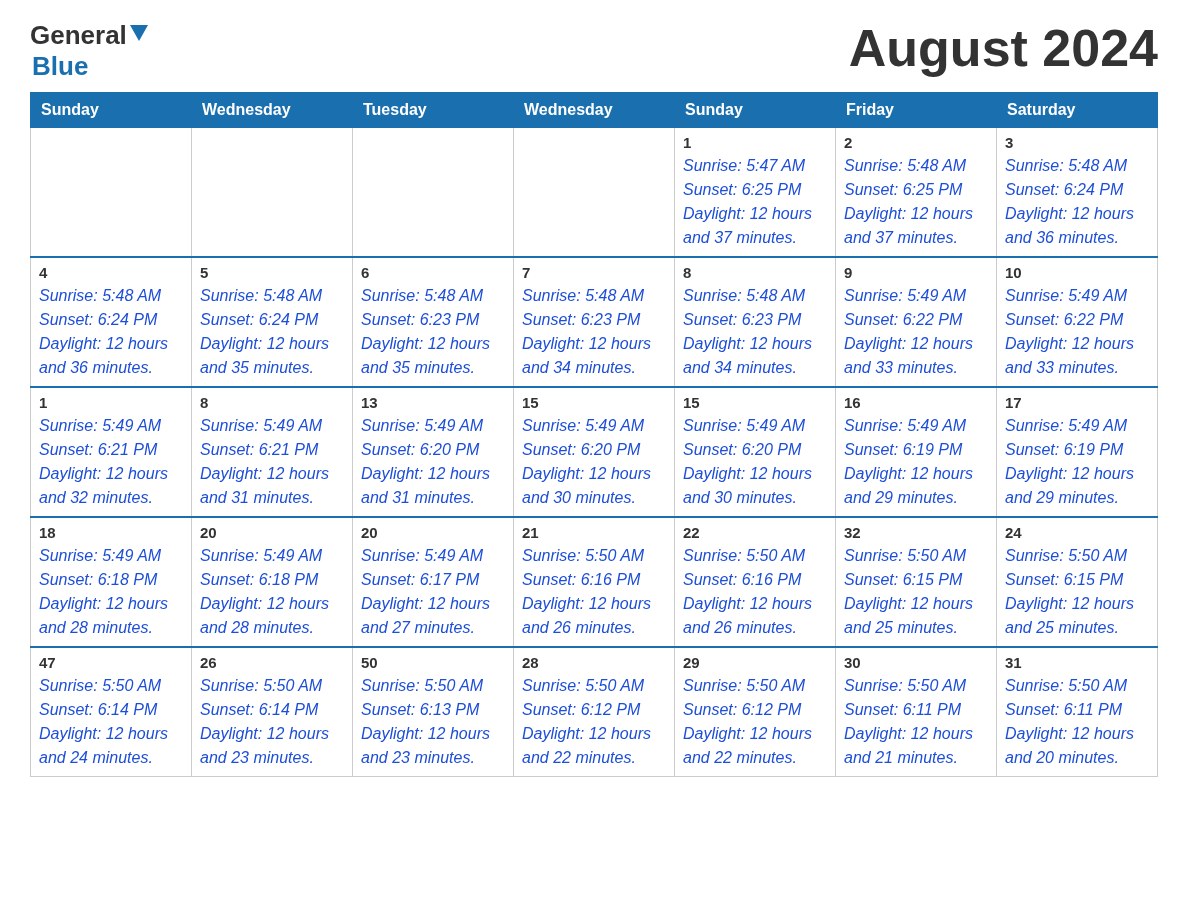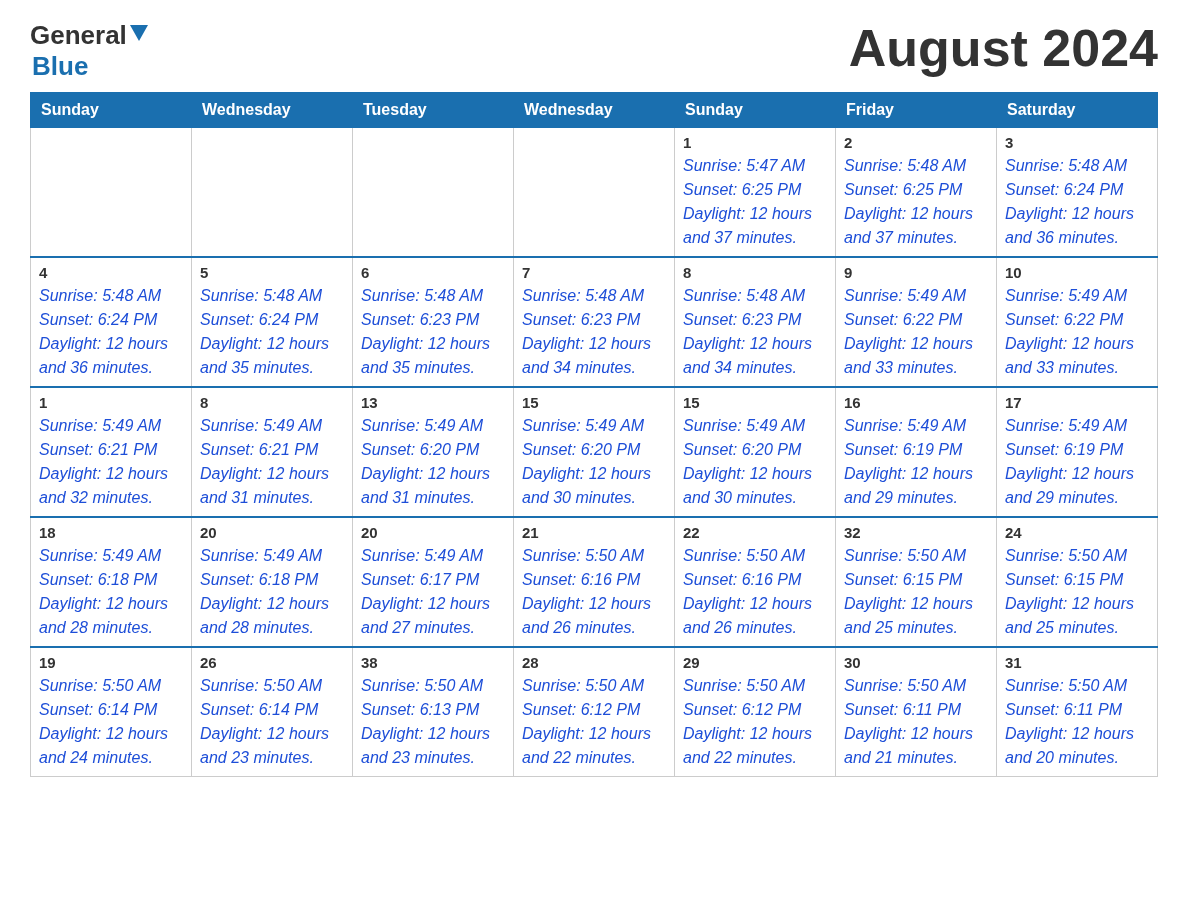--- a/index.html
+++ b/index.html
@@ -312,35 +312,35 @@
         <td>
           <span class="day-number">24</span>
           <div class="day-info" style="white-space: pre-line;">Sunrise: 5:50 AM
 Sunset: 6:15 PM
 Daylight: 12 hours
 and 25 minutes.</div>
         </td>
       </tr>
       <tr>
         <td>
-          <span class="day-number">19</span>
+          <span class="day-number">47</span>
           <div class="day-info" style="white-space: pre-line;">Sunrise: 5:50 AM
 Sunset: 6:14 PM
 Daylight: 12 hours
 and 24 minutes.</div>
         </td>
         <td>
           <span class="day-number">26</span>
           <div class="day-info" style="white-space: pre-line;">Sunrise: 5:50 AM
 Sunset: 6:14 PM
 Daylight: 12 hours
 and 23 minutes.</div>
         </td>
         <td>
-          <span class="day-number">38</span>
+          <span class="day-number">50</span>
           <div class="day-info" style="white-space: pre-line;">Sunrise: 5:50 AM
 Sunset: 6:13 PM
 Daylight: 12 hours
 and 23 minutes.</div>
         </td>
         <td>
           <span class="day-number">28</span>
           <div class="day-info" style="white-space: pre-line;">Sunrise: 5:50 AM
 Sunset: 6:12 PM
 Daylight: 12 hours

